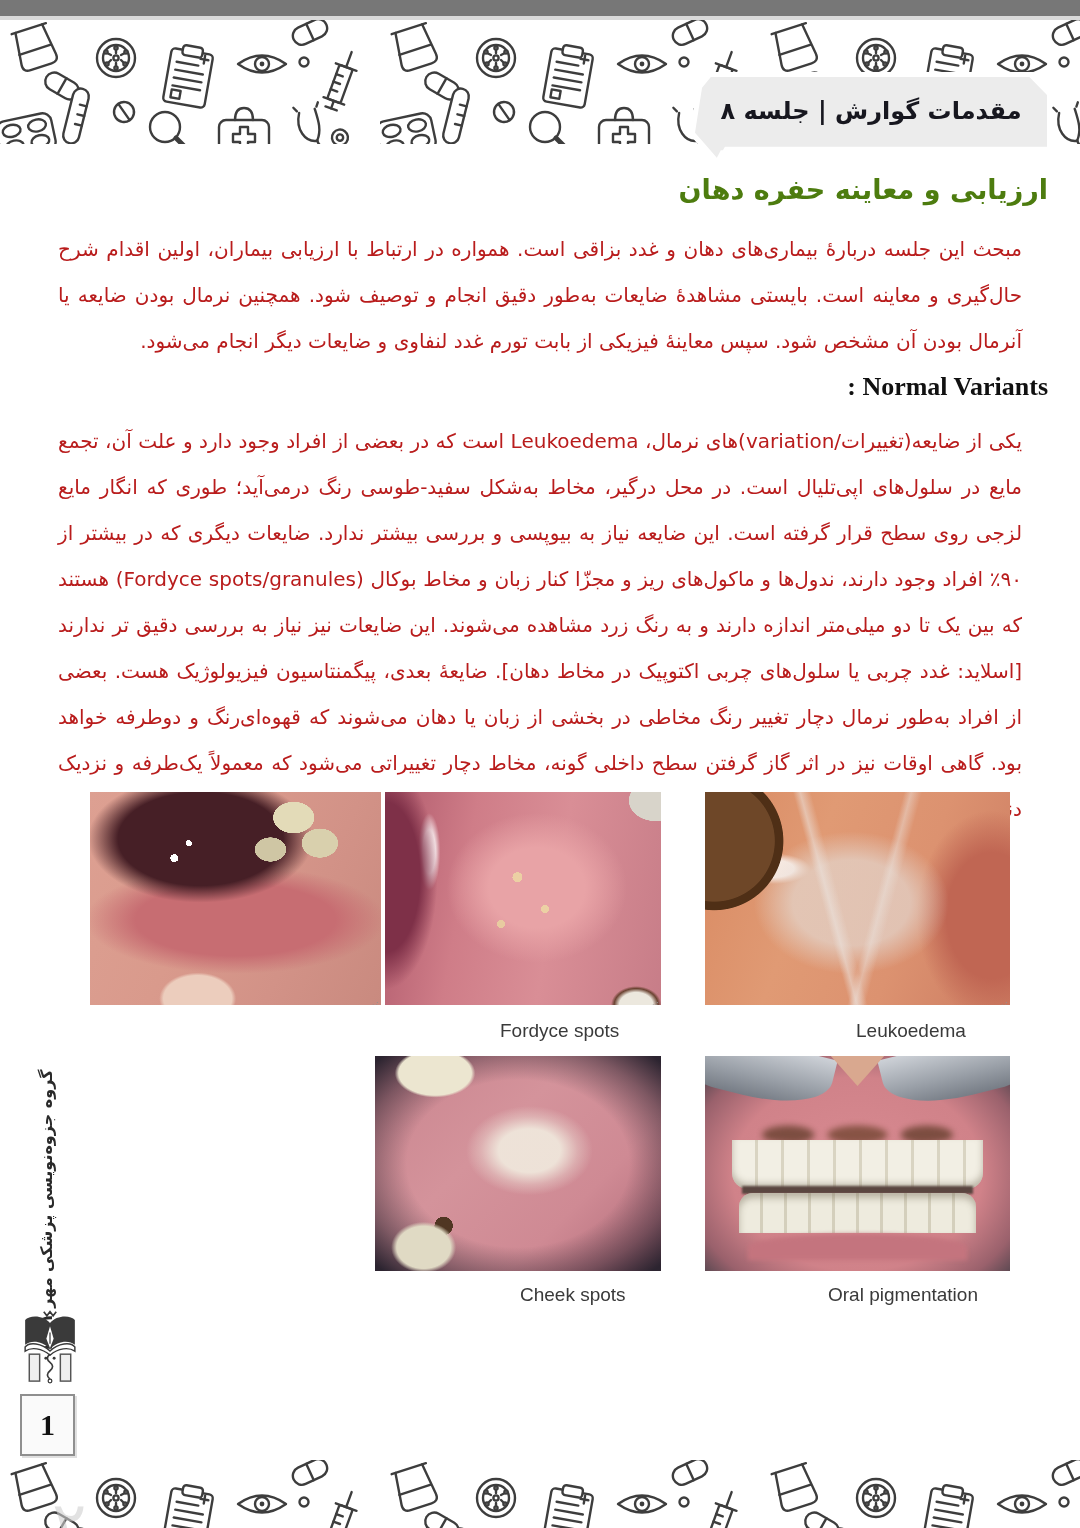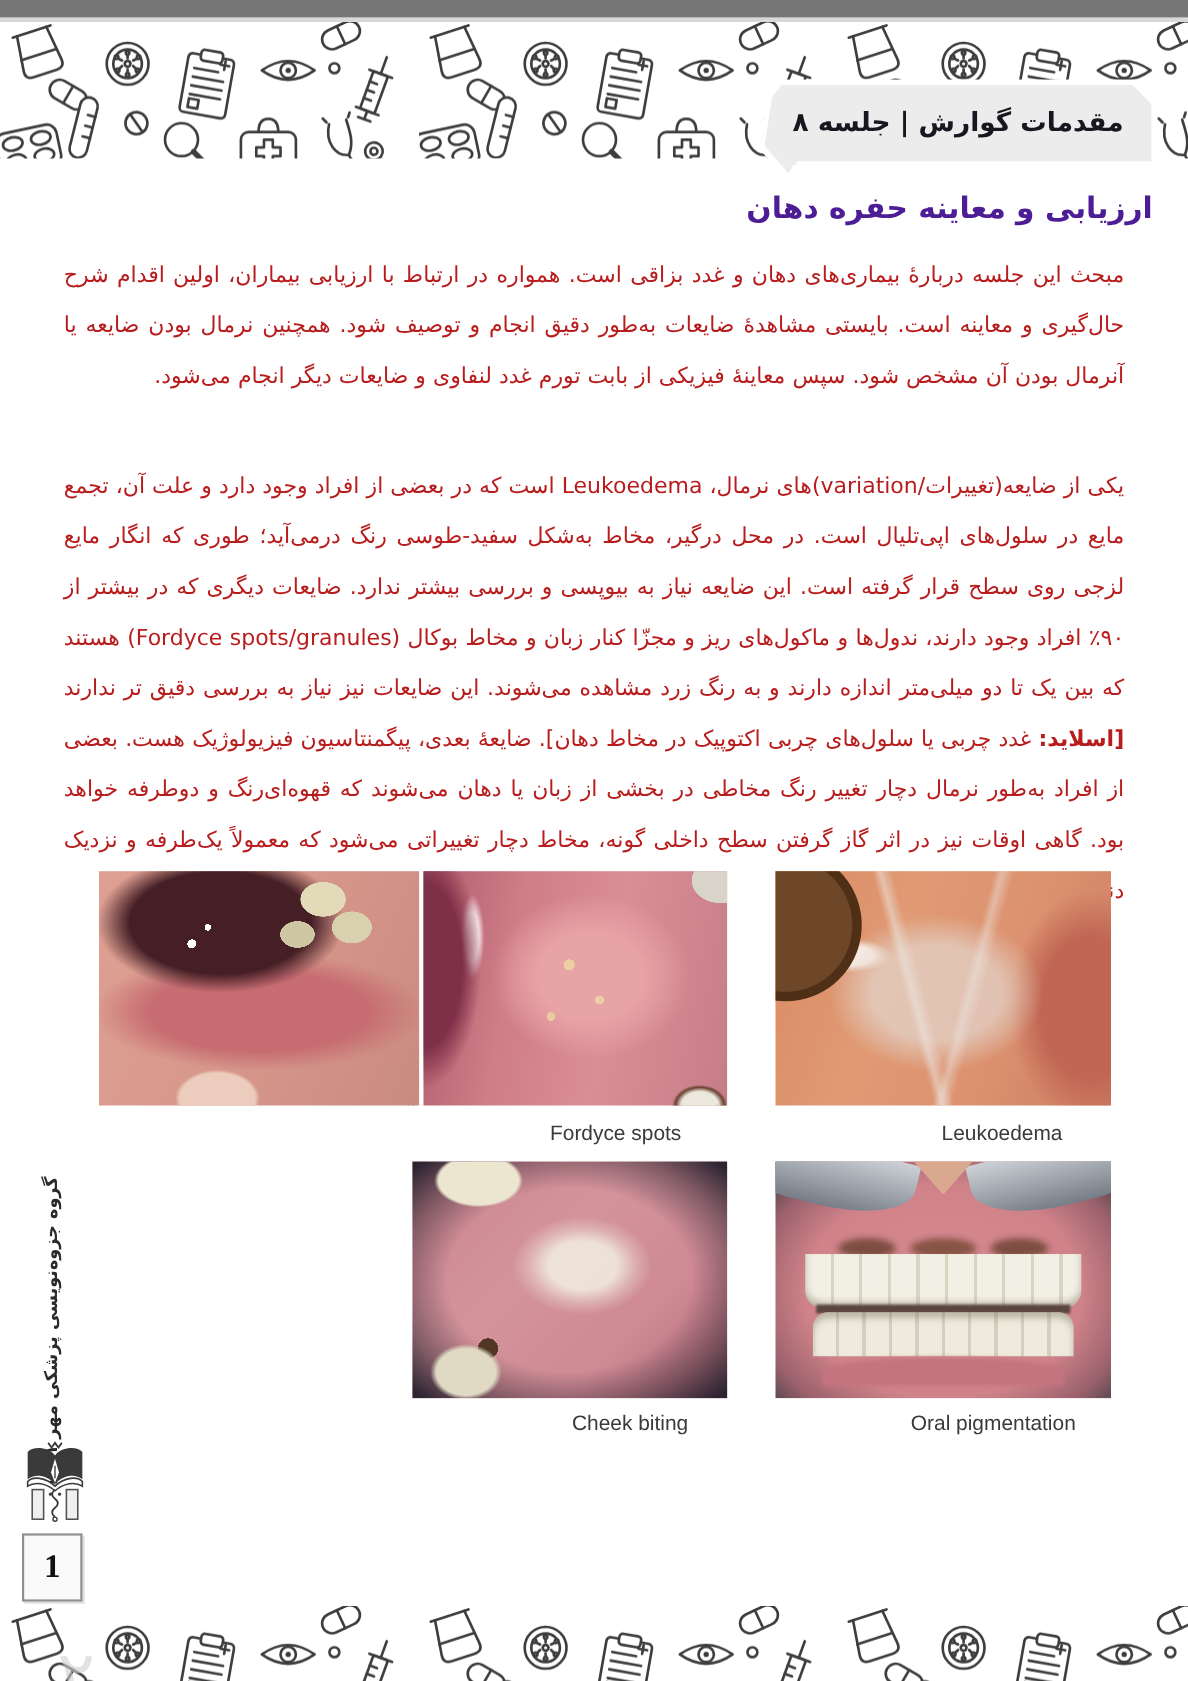--- a/index.html
+++ b/index.html
@@ -13,28 +13,28 @@
   
   .session-badge{position:absolute;top:56px;right:28px;width:362px;height:92px;background:#fff;
       clip-path:polygon(4.5% 0,95% 0,100% 22%,100% 85%,8.5% 85%,6.5% 100%,3.5% 85%,0 68%,2% 13%);
       filter:drop-shadow(1px 3px 3px rgba(0,0,0,.28));z-index:5;}
   .session-badge .inner{position:absolute;inset:5px;background:#ececec;
       clip-path:polygon(4.5% 0,95% 0,100% 22%,100% 85%,8.5% 85%,6.5% 100%,3.5% 85%,0 68%,2% 13%);
       display:flex;align-items:center;justify-content:center;padding-bottom:14px;box-sizing:border-box;}
   .session-badge .inner span{font-size:24px;font-weight:bold;color:#17171f;direction:rtl;}
   
   .doc-title{position:absolute;left:44px;right:32px;top:158px;margin:0;text-align:right;direction:rtl;
-      color:#4c1d95;font-size:27px;font-weight:bold;}
+      color:#4d7c0f;font-size:27px;font-weight:bold;}
   .para{position:absolute;left:58px;width:964px;margin:0;direction:rtl;text-align:justify;text-align-last:right;
       font-size:20px;line-height:46px;color:#b91c1c;}
   .p1{top:210px;}
   .nv-heading{position:absolute;left:60px;right:32px;top:356px;margin:0;text-align:right;direction:ltr;
       font-family:"Liberation Serif",serif;font-size:26px;font-weight:bold;color:#111;}
   .p2{top:402px;}
-  .bold-ref{font-weight:bold;}
+  .bold-ref{font-weight:normal;}
   
   .photo{position:absolute;overflow:hidden;}
   .wm{position:absolute;right:1px;bottom:4px;transform:rotate(-90deg);transform-origin:100% 100%;
       white-space:nowrap;font-size:11px;color:rgba(145,145,145,.85);font-family:"Liberation Sans",sans-serif;}
   .cap{position:absolute;font-family:"Liberation Sans",sans-serif;font-size:19px;color:#3a3a3a;text-align:left;}
   #ph1{left:90px;top:776px;width:291px;height:213px;background:
       radial-gradient(circle 4px at 29% 31%, #fff 0 100%, transparent 100%),
       radial-gradient(circle 3px at 34% 24%, #fff 0 100%, transparent 100%),
       radial-gradient(ellipse 34px 26px at 70% 12%, #e3dbb8 0 60%, transparent 61%),
       radial-gradient(ellipse 30px 24px at 79% 24%, #d9d0ad 0 60%, transparent 61%),
@@ -220,20 +220,21 @@
   </svg>
 
   <div class="session-badge">
     <div class="inner">
       <span>مقدمات گوارش | جلسه ۸</span>
     </div>
   </div>
 
   <h1 class="doc-title">ارزیابی و معاینه حفره دهان</h1>
   <p class="para p1">مبحث این جلسه دربارهٔ بیماری‌های دهان و غدد بزاقی است. همواره در ارتباط با ارزیابی بیماران، اولین اقدام شرح حال‌گیری و معاینه است. بایستی مشاهدهٔ ضایعات به‌طور دقیق انجام و توصیف شود. همچنین نرمال بودن ضایعه یا آنرمال بودن آن مشخص شود. سپس معاینهٔ فیزیکی از بابت تورم غدد لنفاوی و ضایعات دیگر انجام می‌شود.</p>
+  <h2 class="nv-heading">: Normal Variants</h2>
   <p class="para p2" dir="rtl"><span>یکی از ضایعه(تغییرات/variation)های نرمال، Leukoedema است که در بعضی از افراد وجود دارد و علت آن، تجمع مایع در سلول‌های اپی‌تلیال است. در محل درگیر، مخاط به‌شکل سفید-طوسی رنگ درمی‌آید؛ طوری که انگار مایع لزجی روی سطح قرار گرفته است. این ضایعه نیاز به بیوپسی و بررسی بیشتر ندارد. ضایعات دیگری که در بیشتر از ۹۰٪ افراد وجود دارند، ندول‌ها و ماکول‌های ریز و مجزّا کنار زبان و مخاط بوکال (Fordyce spots/granules) هستند که بین یک تا دو میلی‌متر اندازه دارند و به رنگ زرد مشاهده می‌شوند. این ضایعات نیز نیاز به بررسی دقیق تر ندارند </span><span class="bold-ref">[اسلاید:</span><span> غدد چربی یا سلول‌های چربی اکتوپیک در مخاط دهان]. ضایعهٔ بعدی، پیگمنتاسیون فیزیولوژیک هست. بعضی از افراد به‌طور نرمال دچار تغییر رنگ مخاطی در بخشی از زبان یا دهان می‌شوند که قهوه‌ای‌رنگ و دوطرفه خواهد بود. گاهی اوقات نیز در اثر گاز گرفتن سطح داخلی گونه، مخاط دچار تغییراتی می‌شود که معمولاً یک‌طرفه و نزدیک دندان‌های پیشین است.</span></p>
 
   <div class="photo" id="ph1">
     <span class="wm">© 2010 Logical Images, Inc.</span>
   </div>
   <div class="photo" id="ph2">
     <span class="wm">© 2010 Logical Images, Inc.</span>
   </div>
   <div class="photo" id="ph3">
     <span class="wm">© 2012 Logical Images, Inc.</span>
@@ -245,21 +246,21 @@
   <div class="photo" id="ph5">
     <div class="ph5-ret l"></div>
     <div class="ph5-ret r"></div>
     <div class="ph5-skin"></div>
     <div class="ph5-pig"></div>
     <div class="ph5-tu"></div>
     <div class="ph5-gap"></div>
     <div class="ph5-tl"></div>
     <div class="ph5-gl"></div>
   </div>
-  <div class="cap" style="left:520px;top:1268px;width:230px;">Cheek biting</div>
+  <div class="cap" style="left:520px;top:1268px;width:230px;">Cheek spots</div>
   <div class="cap" style="left:828px;top:1268px;width:230px;">Oral pigmentation</div>
 
   <div class="side-label">گروه جزوه‌نویسی پزشکی مهر ۱۴۰۱</div>
 
   <svg class="logo" viewBox="0 0 56 78" aria-hidden="true">
     <path d="M22 3 l3 4 3 -4 3 4 3 -4" fill="none" stroke="#3a3a3a" stroke-width="1.6"></path>
     <path d="M28 14 C22 6 8 6 4 11 L4 35 C10 30 20 31 28 39 C36 31 46 30 52 35 L52 11 C48 6 34 6 28 14 Z" fill="#3a3a3a"></path>
     <path d="M28 41 C20 33 8 32 4 37 L4 41 C10 37 20 38 28 45 C36 38 46 37 52 41 L52 37 C48 32 36 33 28 41 Z" fill="#fff" stroke="#3a3a3a" stroke-width="1.4"></path>
     <path d="M28 17 L24.5 29 L28 38 L31.5 29 Z" fill="#fff"></path>
     <line x1="28" y1="23" x2="28" y2="34" stroke="#3a3a3a" stroke-width="1.2"></line>

